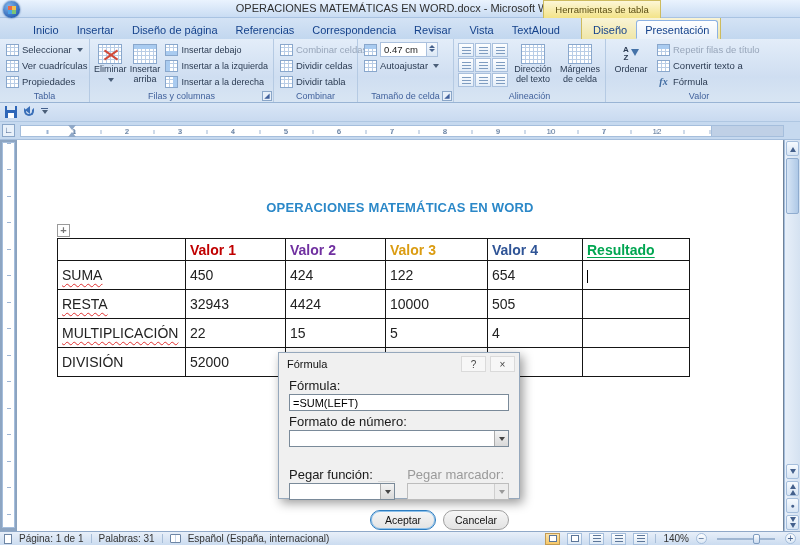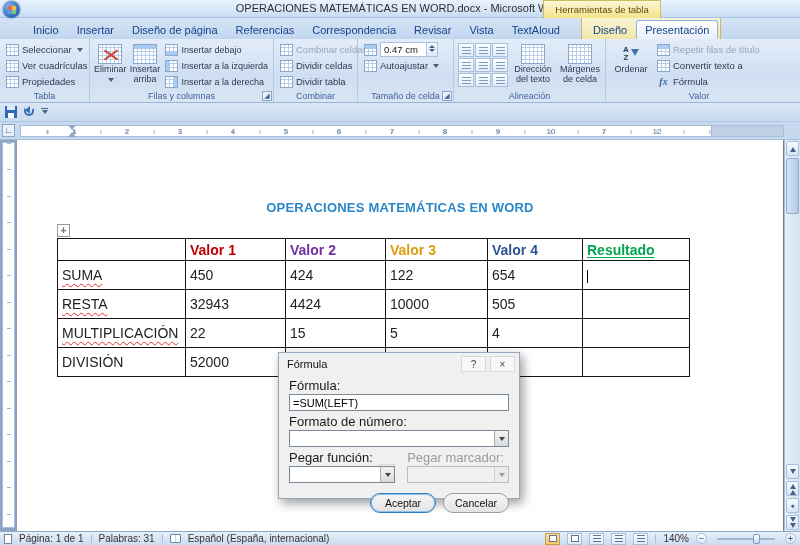--- a/index.html
+++ b/index.html
@@ -107,21 +107,21 @@
 .dlbl{font-size:13px;color:#1A1A1A;margin-top:3px;display:flex;align-items:flex-end;gap:5px;white-space:nowrap}
 .dlbl .rule{flex:1;border-top:1px solid #D8D8D8;height:0}
 .dlbl.off{color:#9A9A9A}
 .dinput{width:100%;height:17px;border:1px solid #7A8A99;background:#fff;font:11px "Liberation Sans",sans-serif;padding:0 3px;margin-top:1px}
 .dsel{height:17px;border:1px solid #7A8A99;background:#fff;position:relative;margin-top:1px}
 .dsel .db{position:absolute;right:0;top:0;width:14px;height:100%;background:linear-gradient(#F3F3F3,#D9D9D9);border-left:1px solid #ACACAC;display:flex;align-items:center;justify-content:center}
 .dsel .da{width:0;height:0;border:3px solid transparent;border-top:4px solid #444;margin-top:3px}
 .dsel.off{background:#F0F0F0;border-color:#BDBDBD}
 .dsel.off .db{background:#ECECEC;border-left-color:#CFCFCF}
 .dsel.off .da{border-top-color:#9A9A9A}
-.row2{display:flex;gap:12px;margin-top:0}
+.row2{display:flex;gap:12px;margin-top:17px}
 .col2a{width:118px}.col2b{flex:1}
 #dlgbtns{display:flex;justify-content:flex-end;gap:7px;margin-top:10px}
 .pbtn{width:66px;height:20px;font-size:10.5px;text-align:center;line-height:18px;background:linear-gradient(#F6F6F6,#E3E3E3);border:1px solid #9E9E9E;border-radius:10px;color:#111}
 .pbtn.focus{border-color:#2E7DC0;box-shadow:0 0 0 1px #8CC0EA inset}
 
 
 #status{left:0;top:531px;width:800px;height:14px;background:linear-gradient(#E8EFF9,#CBDCF0);border-top:1px solid #8FA8C8;display:flex;align-items:center;font-size:10px;color:#333;padding:0 4px;gap:7px}
 .ssep{width:1px;height:9px;background:#A8BED8}
 .pgic{width:8px;height:10px;border:1px solid #6E86A5;background:#fff}
 .bookic{width:11px;height:9px;background:linear-gradient(90deg,#fff 48%,#C9D6E8 48% 52%,#fff 52%);border:1px solid #6E86A5;border-radius:1px}

